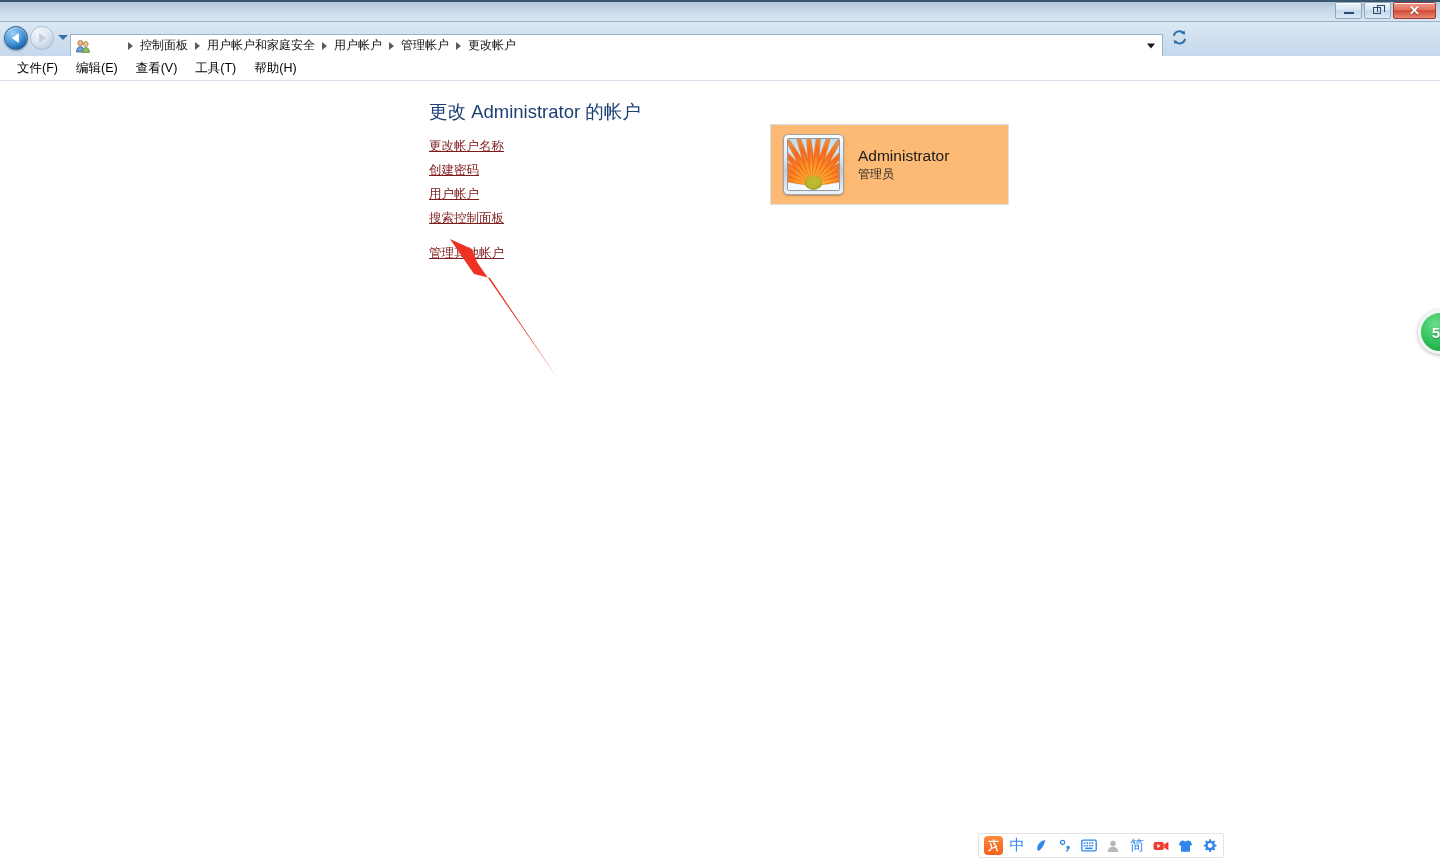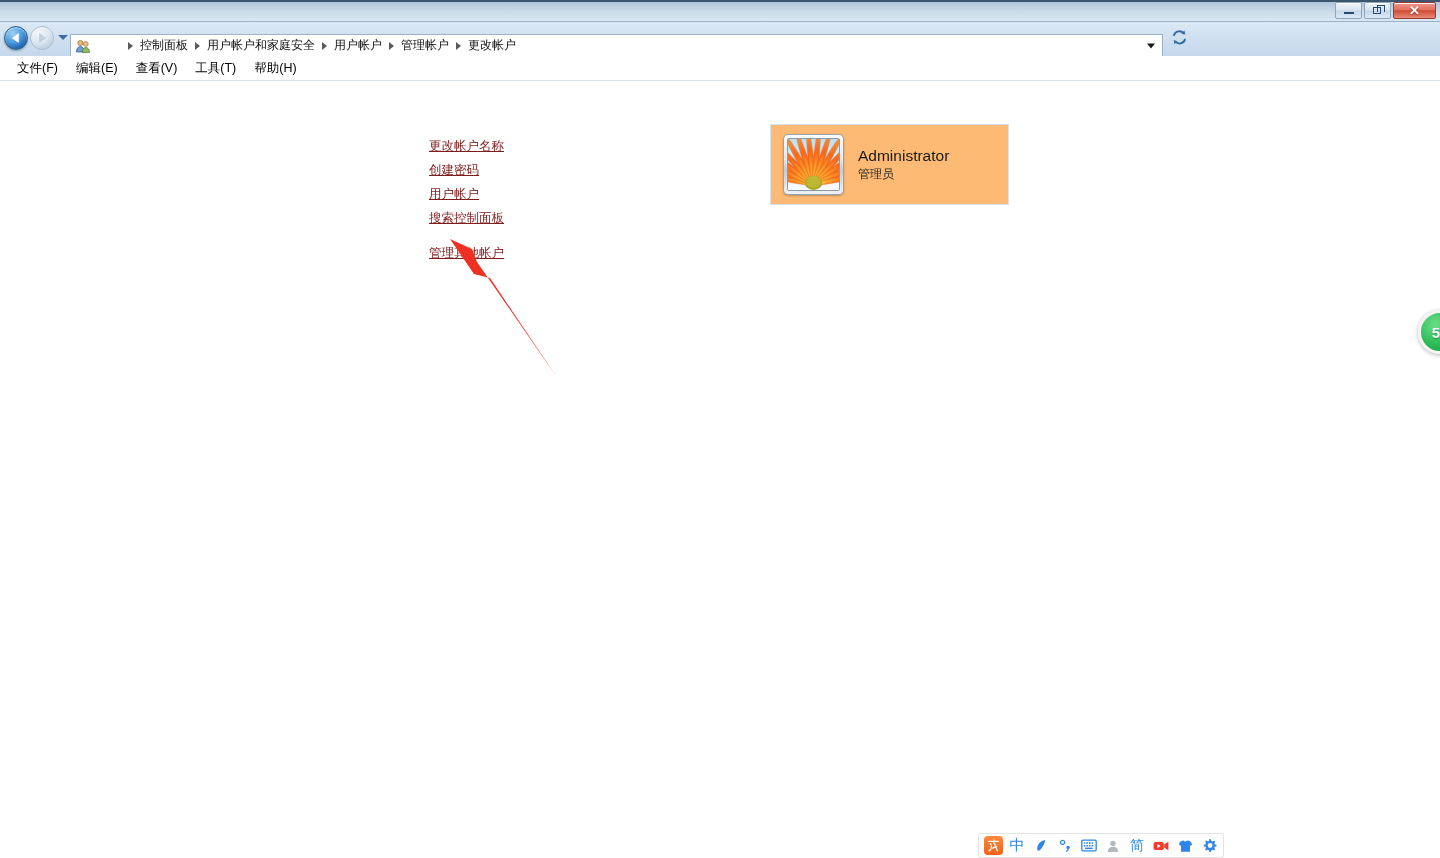--- a/index.html
+++ b/index.html
@@ -477,20 +477,21 @@
 <div class="menubar">
   <span class="menuitem">文件(F)</span>
   <span class="menuitem">编辑(E)</span>
   <span class="menuitem">查看(V)</span>
   <span class="menuitem">工具(T)</span>
   <span class="menuitem">帮助(H)</span>
 </div>
 
 <div class="content">
 
+  <div class="page-title">更改 Administrator 的帐户</div>
 
   <div class="tasklinks">
     <a class="tasklink" href="#">更改帐户名称</a>
     <a class="tasklink" href="#">创建密码</a>
     <a class="tasklink" href="#">用户帐户</a>
     <a class="tasklink" href="#">搜索控制面板</a>
     <a class="tasklink spaced" href="#">管理其他帐户</a>
   </div>
 
   <div class="account-card">

